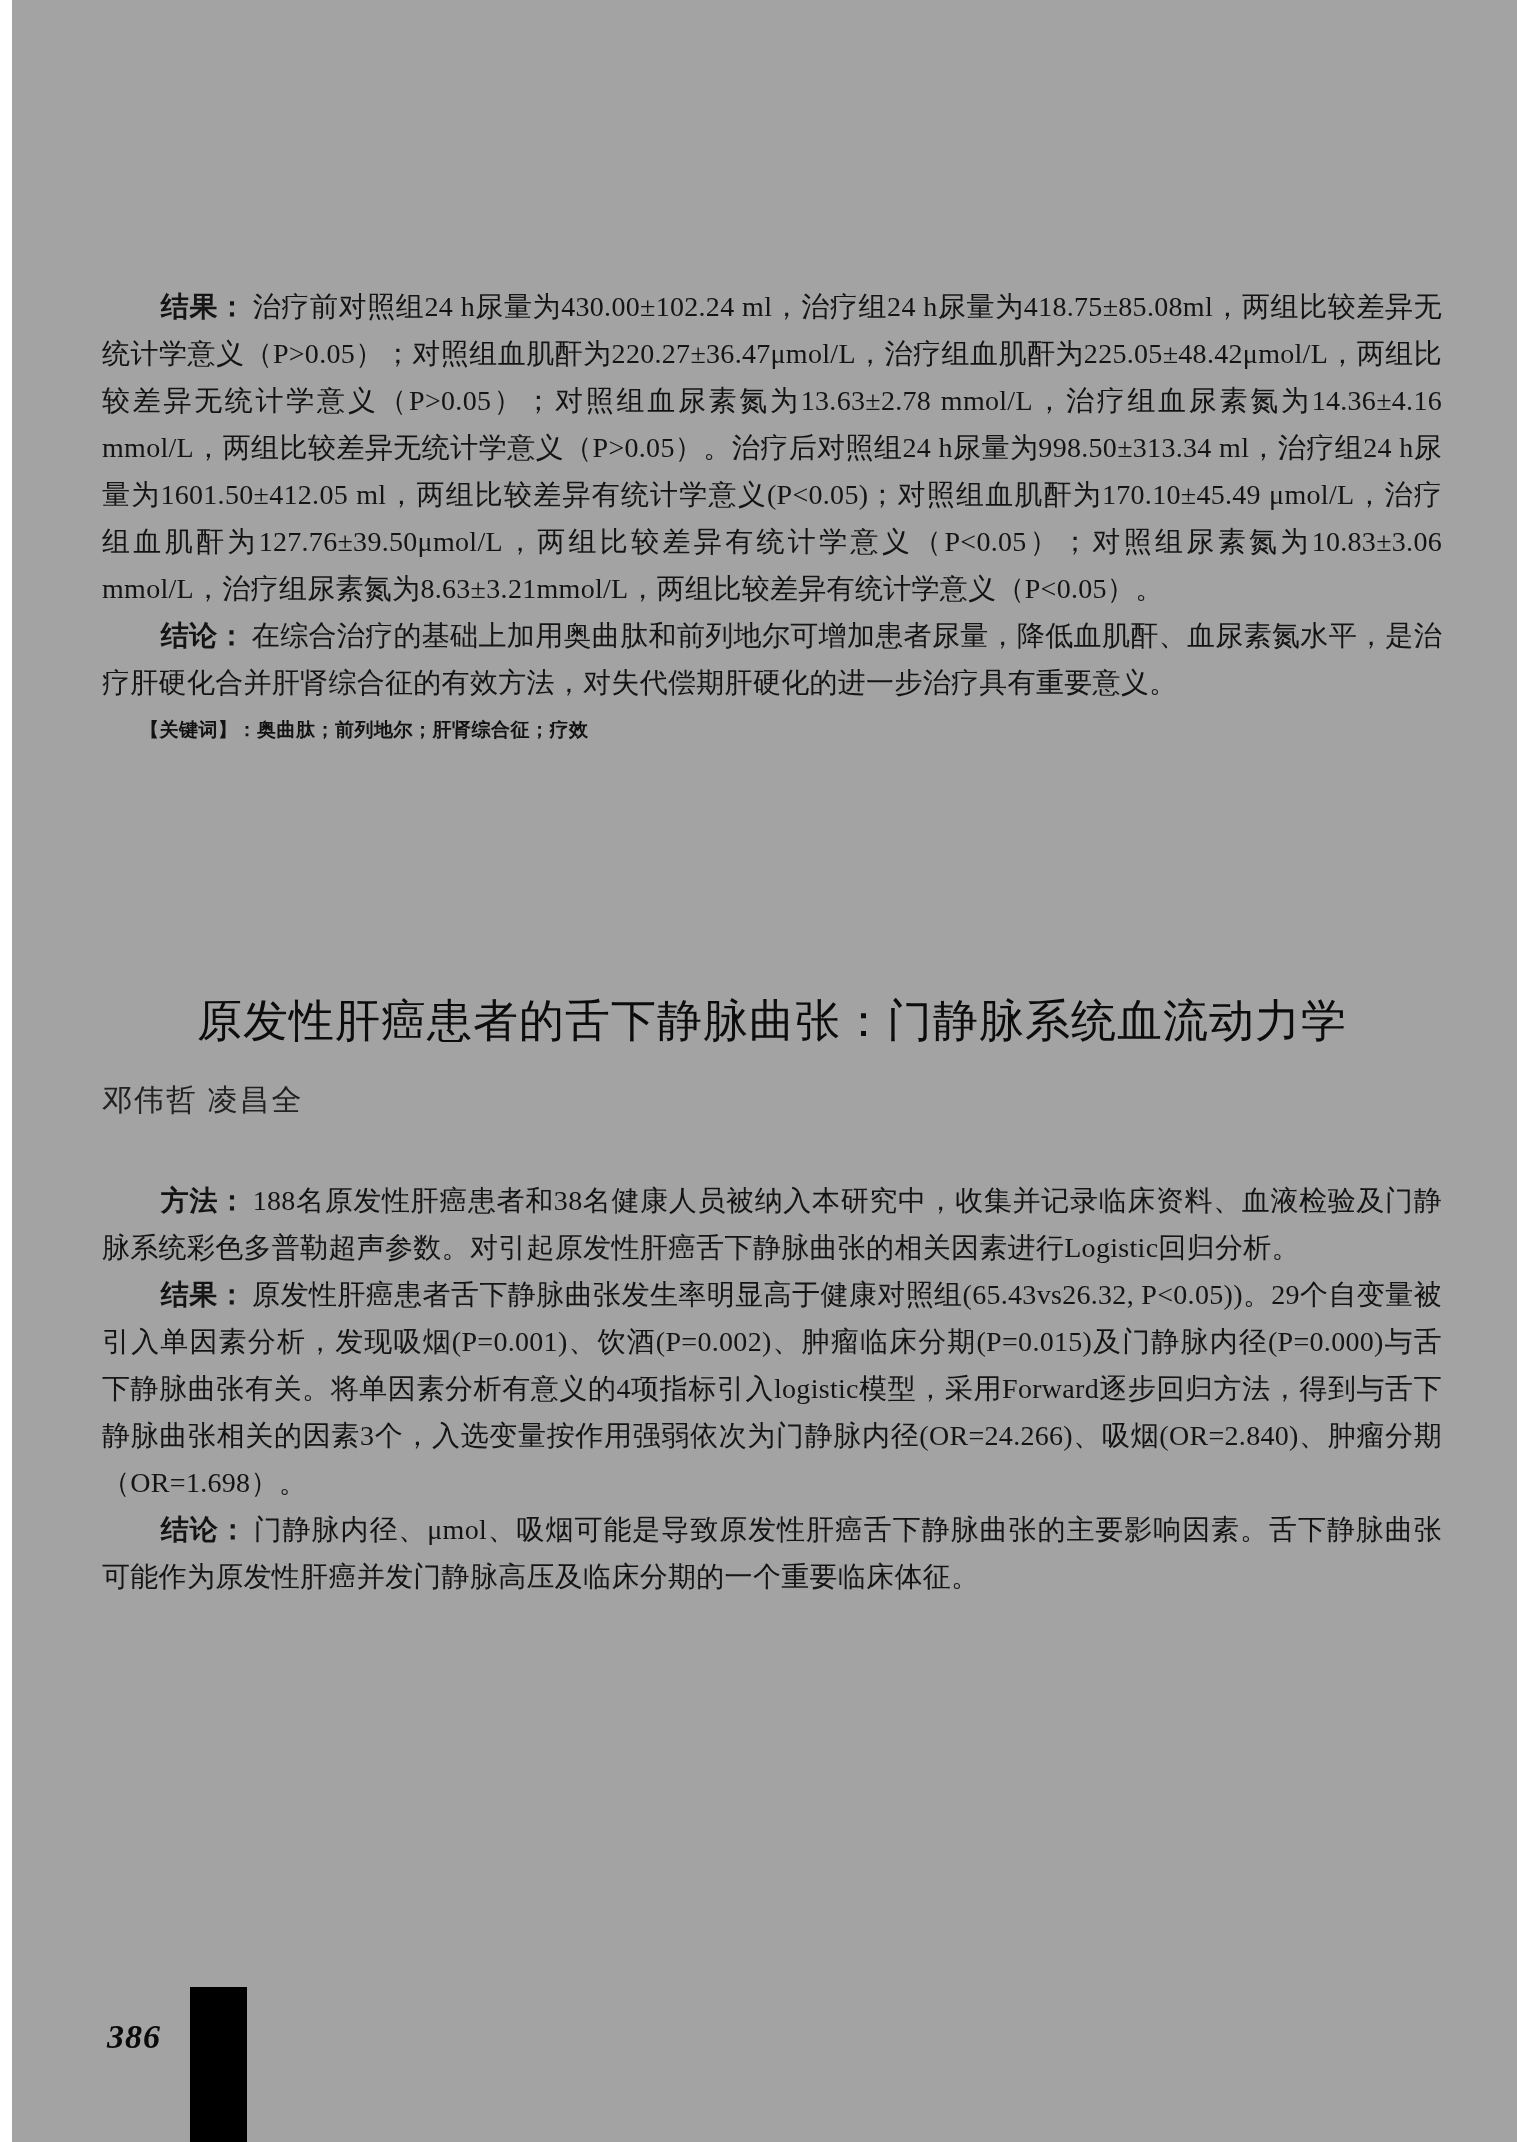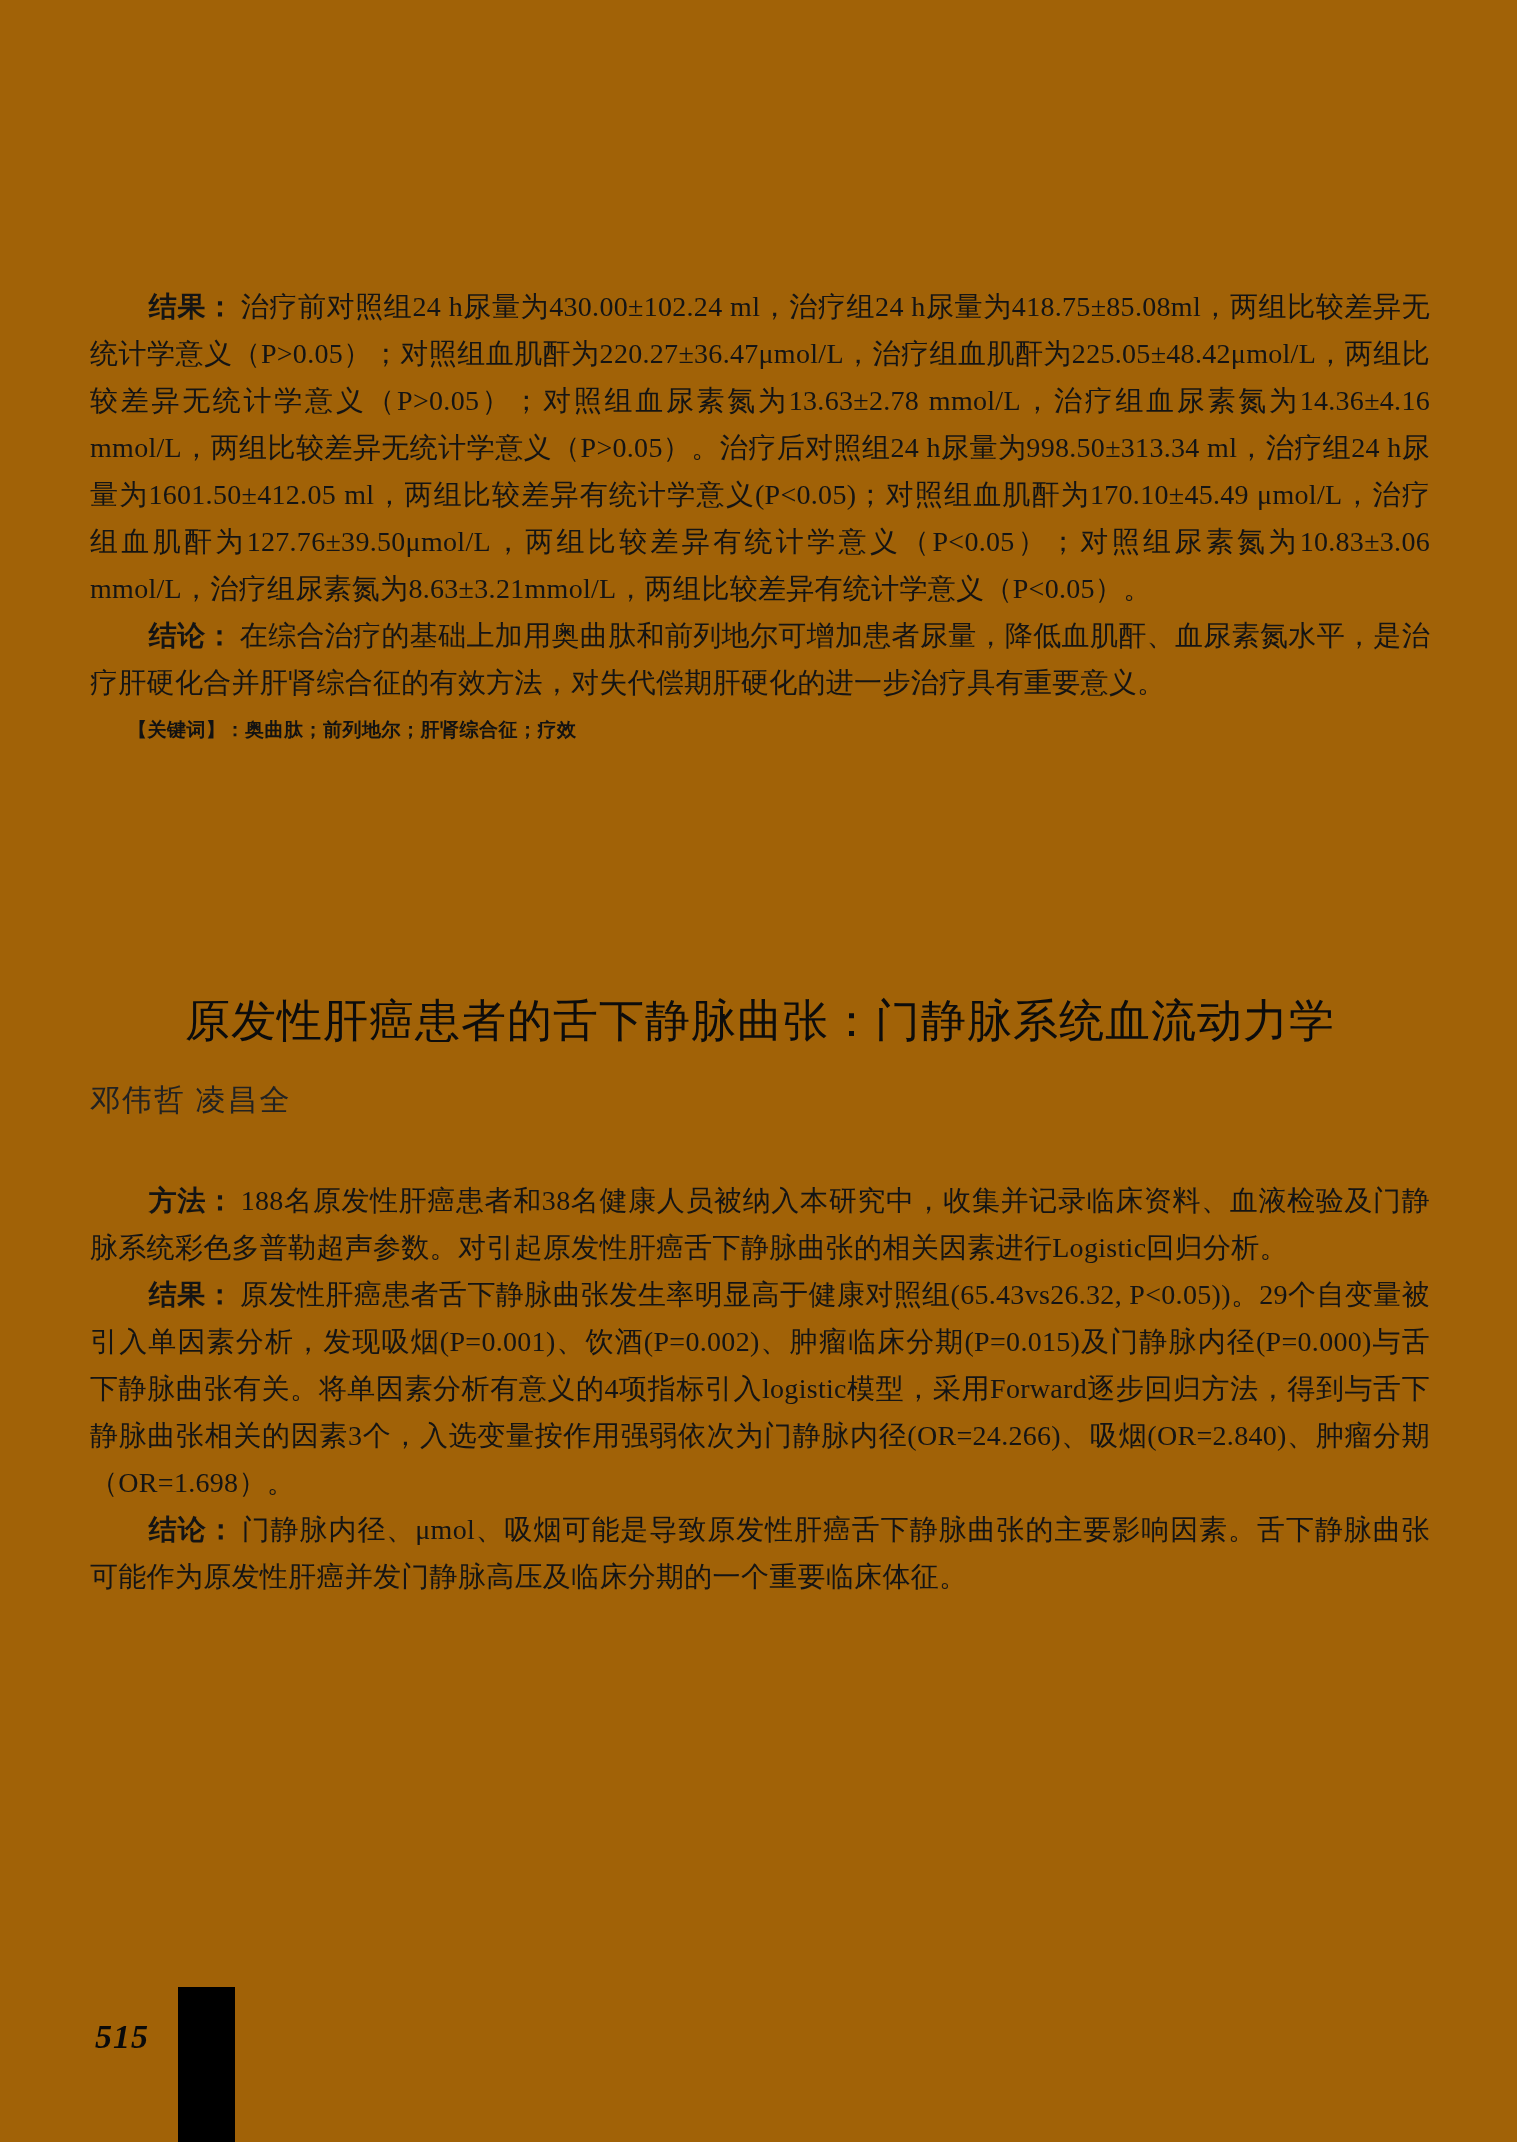--- a/index.html
+++ b/index.html
@@ -5,21 +5,21 @@
   * { margin: 0; padding: 0; box-sizing: border-box; }
   html, body { background: #ffffff; }
   body {
     position: relative;
     width: 1517px;
     height: 2142px;
     overflow: hidden;
     font-family: "Liberation Serif", "DejaVu Serif", serif;
     color: #111111;
   }
-  .page { position: absolute; inset: 0; background: #a16207; }
+  .page { position: absolute; inset: 0; background: #a3a3a3; margin-left: 12px; }
   .content {
     position: absolute;
     left: 90px;
     top: 283px;
     width: 1340px;
   }
   .body-par {
     font-size: 28px;
     line-height: 47px;
     text-align: justify;
@@ -105,16 +105,16 @@
 
       <p class="body-par"><span class="sec-label">方法：</span><span>188名原发性肝癌患者和38名健康人员被纳入本研究中，收集并记录临床资料、血液检验及门静脉系统彩色多普勒超声参数。对引起原发性肝癌舌下静脉曲张的相关因素进行Logistic回归分析。</span></p>
 
       <p class="body-par"><span class="sec-label">结果：</span><span>原发性肝癌患者舌下静脉曲张发生率明显高于健康对照组(65.43vs26.32, P&lt;0.05))。29个自变量被引入单因素分析，发现吸烟(P=0.001)、饮酒(P=0.002)、肿瘤临床分期(P=0.015)及门静脉内径(P=0.000)与舌下静脉曲张有关。将单因素分析有意义的4项指标引入logistic模型，采用Forward逐步回归方法，得到与舌下静脉曲张相关的因素3个，入选变量按作用强弱依次为门静脉内径(OR=24.266)、吸烟(OR=2.840)、肿瘤分期（OR=1.698）。</span></p>
 
       <p class="body-par"><span class="sec-label">结论：</span><span>门静脉内径、μmol、吸烟可能是导致原发性肝癌舌下静脉曲张的主要影响因素。舌下静脉曲张可能作为原发性肝癌并发门静脉高压及临床分期的一个重要临床体征。</span></p>
 
     </div>
   </main>
 
-  <div class="footer-pagenum">515</div>
+  <div class="footer-pagenum">386</div>
   <div class="footer-bar"></div>
 
 </div>
 
 </body></html>

